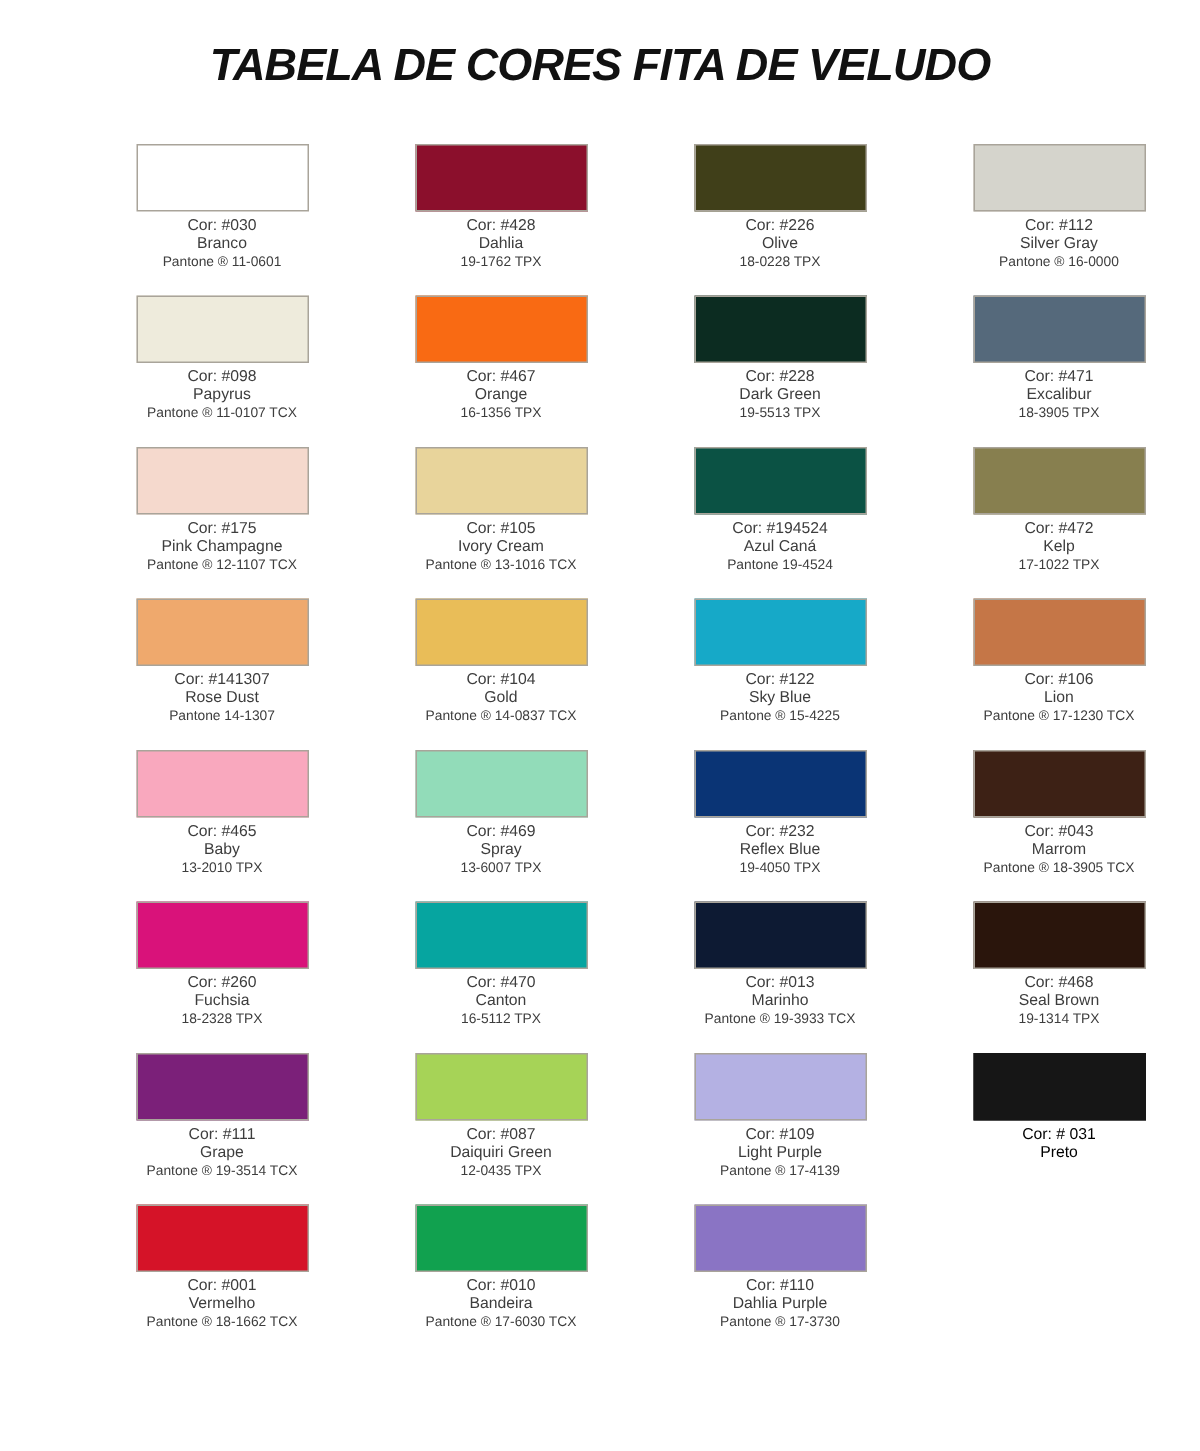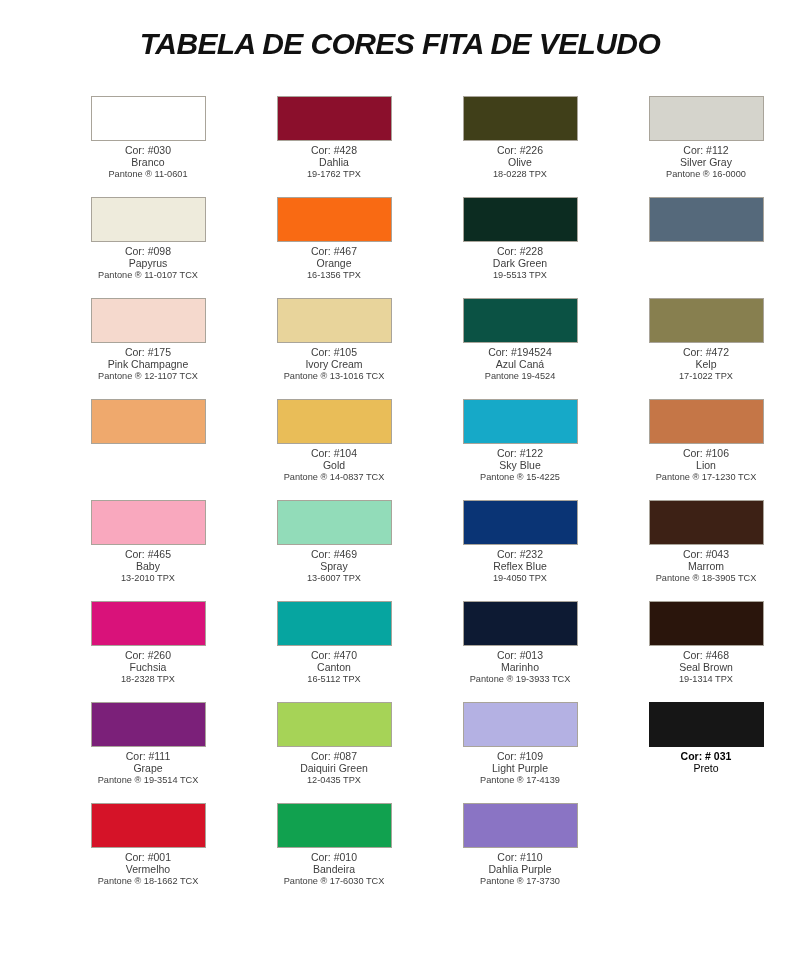--- a/index.html
+++ b/index.html
@@ -75,21 +75,21 @@
     font-size: 10.5px;
     color: #3d3d3d;
     white-space: nowrap;
   }
   .lbl-pantone {
     font-size: 9.2px;
     color: #3d3d3d;
     white-space: nowrap;
   }
   .bold .lbl-code {
-    font-weight: bold;
+    font-weight: normal;
     color: #000000;
   }
   .bold .lbl-name {
     color: #000000;
   }
   .empty { visibility: hidden; }
 </style>
 </head>
 <body>
 
@@ -118,20 +118,25 @@
         <div class="swatch-cell">
           <div class="swatch" style="background: rgb(245, 217, 205);"></div>
           <div class="labels">
             <div class="lbl-code">Cor: #175</div>
             <div class="lbl-name">Pink Champagne</div>
             <div class="lbl-pantone">Pantone ® 12-1107 TCX</div>
           </div>
         </div>
         <div class="swatch-cell">
           <div class="swatch" style="background: rgb(239, 169, 109);"></div>
+          <div class="labels">
+            <div class="lbl-code">Cor: #141307</div>
+            <div class="lbl-name">Rose Dust</div>
+            <div class="lbl-pantone">Pantone 14-1307</div>
+          </div>
         </div>
         <div class="swatch-cell">
           <div class="swatch" style="background: rgb(249, 168, 190);"></div>
           <div class="labels">
             <div class="lbl-code">Cor: #465</div>
             <div class="lbl-name">Baby</div>
             <div class="lbl-pantone">13-2010 TPX</div>
           </div>
         </div>
         <div class="swatch-cell">
@@ -295,20 +300,25 @@
         <div class="swatch-cell">
           <div class="swatch" style="background: rgb(213, 212, 204);"></div>
           <div class="labels">
             <div class="lbl-code">Cor: #112</div>
             <div class="lbl-name">Silver Gray</div>
             <div class="lbl-pantone">Pantone ® 16-0000</div>
           </div>
         </div>
         <div class="swatch-cell">
           <div class="swatch" style="background: rgb(85, 105, 123);"></div>
+          <div class="labels">
+            <div class="lbl-code">Cor: #471</div>
+            <div class="lbl-name">Excalibur</div>
+            <div class="lbl-pantone">18-3905 TPX</div>
+          </div>
         </div>
         <div class="swatch-cell">
           <div class="swatch" style="background: rgb(135, 127, 79);"></div>
           <div class="labels">
             <div class="lbl-code">Cor: #472</div>
             <div class="lbl-name">Kelp</div>
             <div class="lbl-pantone">17-1022 TPX</div>
           </div>
         </div>
         <div class="swatch-cell">

